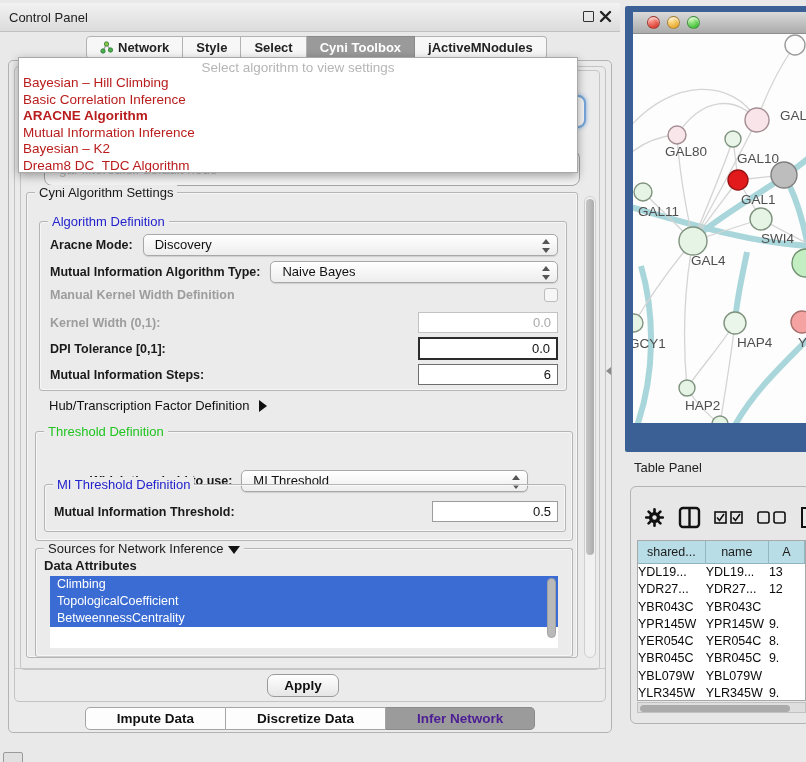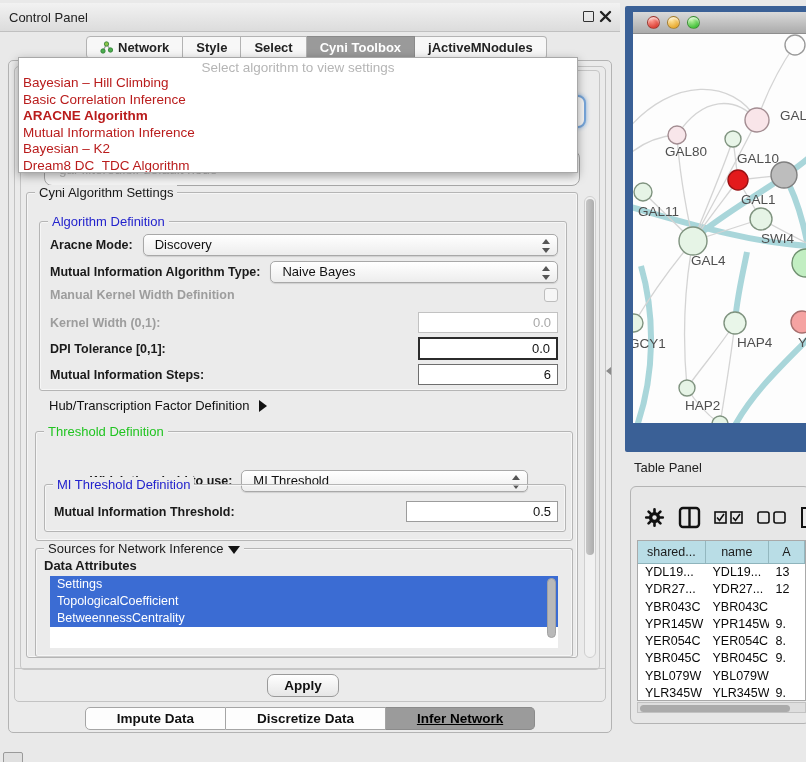--- a/index.html
+++ b/index.html
@@ -114,21 +114,21 @@
     border:1px solid #9a9a9a; border-radius:7px;
     font-size:13.5px; font-weight:bold; text-align:center; line-height:21px; color:#111;
   }
   .btabs { left:0; top:707px; width:620px; display:flex; justify-content:center; }
   .btab {
     padding:0 31px; height:23px; line-height:22px; font-size:13.5px; font-weight:bold;
     background:#fdfdfd; border:1px solid #a5a5a5; border-left:none; color:#111;
   }
   .btab:first-child { border-left:1px solid #a5a5a5; border-radius:5px 0 0 5px; }
   .btab:last-child { border-radius:0 5px 5px 0; }
-  .btab.sel { background:#9b9b9b; color:#000000; border-color:#8b8b8b;text-decoration:underline; }
+  .btab.sel { background:#9b9b9b; color:#4c1d95; border-color:#8b8b8b; }
 
   .resize-handle { left:606px; top:367px; width:0; height:0;
     border-top:4px solid transparent; border-bottom:4px solid transparent; border-right:5px solid #8a8a8a; }
 
   
   .net-frame { left:625px; top:6px; width:200px; height:446px; background:#3a6096; border-radius:2px; }
   .net-titlebar {
     left:633px; top:12px; width:192px; height:22px;
     background:linear-gradient(#dadada,#ababab); border-bottom:1px solid #8e8e8e;
     display:flex; align-items:center; gap:7px; padding-left:14px;
@@ -140,21 +140,21 @@
   
   .tp-title { left:634px; top:460px; font-size:13px; color:#222; }
   .tp-box { left:630px; top:486px; width:180px; height:238px;
     background:#e7e7e7; border:1px solid #b4b4b4; border-radius:6px; }
   .tp-toolbar { left:644px; top:505px; width:162px; height:28px; display:flex; align-items:center; gap:13px; }
   .tbl { left:637px; top:540px; width:169px; height:161px; background:#fff;
     border:1px solid #a9a9a9; overflow:hidden; font-size:12.5px; }
   .tbl-head { display:flex; background:#b9dde6; border-bottom:1px solid #8fb4bc; height:23px; }
   .tbl-head .hc { border-right:1px solid #93b7bf; text-align:center; line-height:22px; color:#1c1c1c; overflow:hidden; white-space:nowrap; }
   .tbl-row { display:flex; height:17.3px; line-height:17px; color:#0a0a0a; }
-  .tbl-row .c { overflow:hidden; white-space:nowrap; padding-left:7px; }
+  .tbl-row .c { overflow:hidden; white-space:nowrap; }
   .hscroll { left:637px; top:702px; width:169px; height:11px; background:#dedede; border:1px solid #c2c2c2; }
   .hscroll .thumb { position:absolute; left:2px; top:1.5px; width:150px; height:7px; background:#ababab; border-radius:4px; }
 
   .bl-widget { left:3px; top:752px; width:20px; height:14px; background:#e0e0e0; border:1px solid #9a9a9a; border-radius:2px; }
   svg text { font-family:"Liberation Sans", sans-serif; }
 </style>
 </head>
 <body>
 
 <div class="screen">
@@ -267,31 +267,31 @@
               <i class="up"></i>
               <i class="dn"></i>
             </span>
         </div>
       </div>
 
       <div class="groupbox" style="left:8px; top:52px; width:522px; height:48px;">
         <span class="legend blue">MI Threshold Definition</span>
         <div class="row abs" style="left:9px; top:16px; width:504px;">
           <span class="lbl">Mutual Information Threshold:</span>
-          <div class="field plain" style="margin-left:auto; width:152px;padding-left:8px;">0.5</div>
+          <div class="field plain" style="margin-left:auto; width:126px;padding-left:8px;">0.5</div>
         </div>
       </div>
     </div>
 
     <div class="groupbox" style="left:8px; top:355px; width:538px; height:109px; border-bottom-color:#cfcfcf;">
       <span class="legend"><span>Sources for Network Inference</span><span class="tri-down"></span></span>
       <div class="abs lbl" style="left:8px; top:9px; font-size:13px;">Data Attributes</div>
       <div class="attr-list abs" id="attr-list" style="left:14px; top:27px; width:508px; height:72px;">
         <div class="attr-scroll"></div>
-      <div class="attr-item">Settings</div>
+      <div class="attr-item">Climbing</div>
           <div class="attr-item">TopologicalCoefficient</div>
           <div class="attr-item">BetweennessCentrality</div>
         </div>
     </div>
   </div>
 
   <div class="abs vscroll" style="left:584px; top:196px; width:12px; height:462px;">
     <div class="thumb"></div>
   </div>
 

